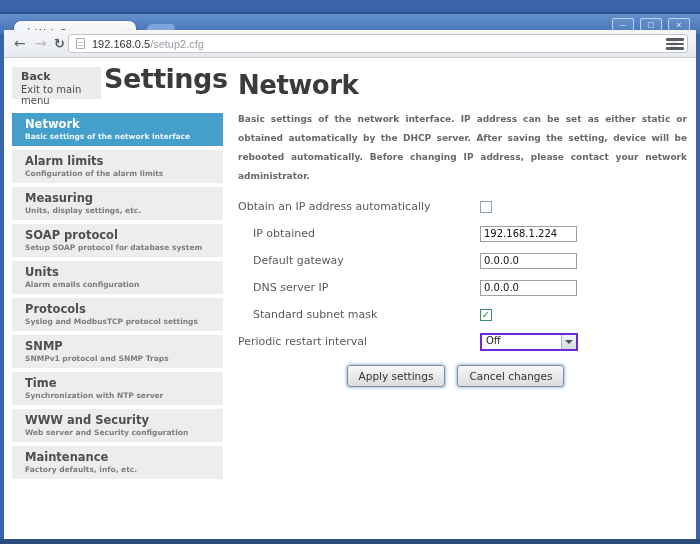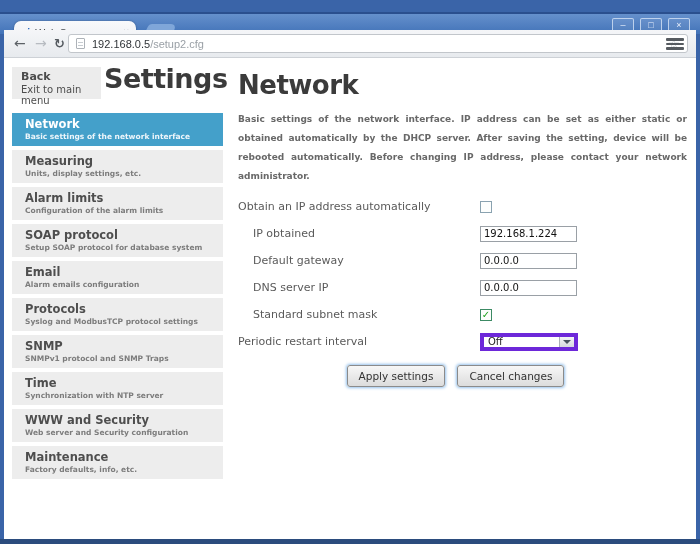--- a/index.html
+++ b/index.html
@@ -73,22 +73,22 @@
   .frow { display:flex; align-items:center; height:27px; }
   .flabel { width:242px; font-size:11px; color:#5a5a5a; }
   .flabel.ind { padding-left:15px; }
   .fctl { flex:1; display:flex; align-items:center; }
   .tin { width:97px; height:16px; border:1px solid #9aa0a6; font-size:10px; color:#111;
          padding:1px 3px; font-family:"DejaVu Sans", sans-serif; background:#fff; }
   .cb { width:12px; height:12px; border:1px solid #8aa2b0; background:#fdfefd; display:inline-flex;
         align-items:center; justify-content:center; font-size:10px; line-height:10px;
         color:#1ca11c; font-weight:bold; cursor:pointer; }
   .cb.on { border-color:#3c8a64; }
-  .dd { width:98px; height:18px; border:4px solid #6d28d9; background:#fff; display:inline-flex;
-        align-items:center; cursor:pointer; }
+  .dd { width:98px; height:18px; border:2px solid #6d28d9; background:#fff; display:inline-flex;
+        align-items:flex-start; cursor:pointer; }
   .ddv { flex:1; font-size:10px; color:#222; padding-left:4px; }
   .dda { width:15px; height:100%; background:linear-gradient(#f3f4f6,#d6d9de);
          border-left:1px solid #aab0b8; display:flex; align-items:center; justify-content:center; }
   .dda i { width:0; height:0; border:4px solid transparent; border-top-color:#47525e; margin-top:4px; }
   .btnrow { margin-top:10px; display:flex; gap:12px; justify-content:center; padding-right:14px; }
   .btnrow button { font-family:"DejaVu Sans", sans-serif; font-size:10.5px; color:#333;
                    padding:4px 11px; background:linear-gradient(#f7f7f7,#dcdcdc);
                    border:1px solid #8b8b8b; border-radius:3px;
                    box-shadow:0 0 3px 1px #96c2ec; cursor:pointer; }
 </style>
@@ -135,33 +135,33 @@
       <div class="back-sub">Exit to main menu</div>
     </div>
     <div class="settings-title">Settings</div>
 
     <div class="menu" id="menu">
         <div class="mitem sel">
           <div class="mt">Network</div>
           <div class="ms">Basic settings of the network interface</div>
         </div>
         <div class="mitem">
+          <div class="mt">Alarm limits</div>
+          <div class="ms">Configuration of the alarm limits</div>
+        </div>
+        <div class="mitem">
           <div class="mt">Measuring</div>
           <div class="ms">Units, display settings, etc.</div>
         </div>
         <div class="mitem">
-          <div class="mt">Alarm limits</div>
-          <div class="ms">Configuration of the alarm limits</div>
-        </div>
-        <div class="mitem">
           <div class="mt">SOAP protocol</div>
           <div class="ms">Setup SOAP protocol for database system</div>
         </div>
         <div class="mitem">
-          <div class="mt">Email</div>
+          <div class="mt">Units</div>
           <div class="ms">Alarm emails configuration</div>
         </div>
         <div class="mitem">
           <div class="mt">Protocols</div>
           <div class="ms">Syslog and ModbusTCP protocol settings</div>
         </div>
         <div class="mitem">
           <div class="mt">SNMP</div>
           <div class="ms">SNMPv1 protocol and SNMP Traps</div>
         </div>

